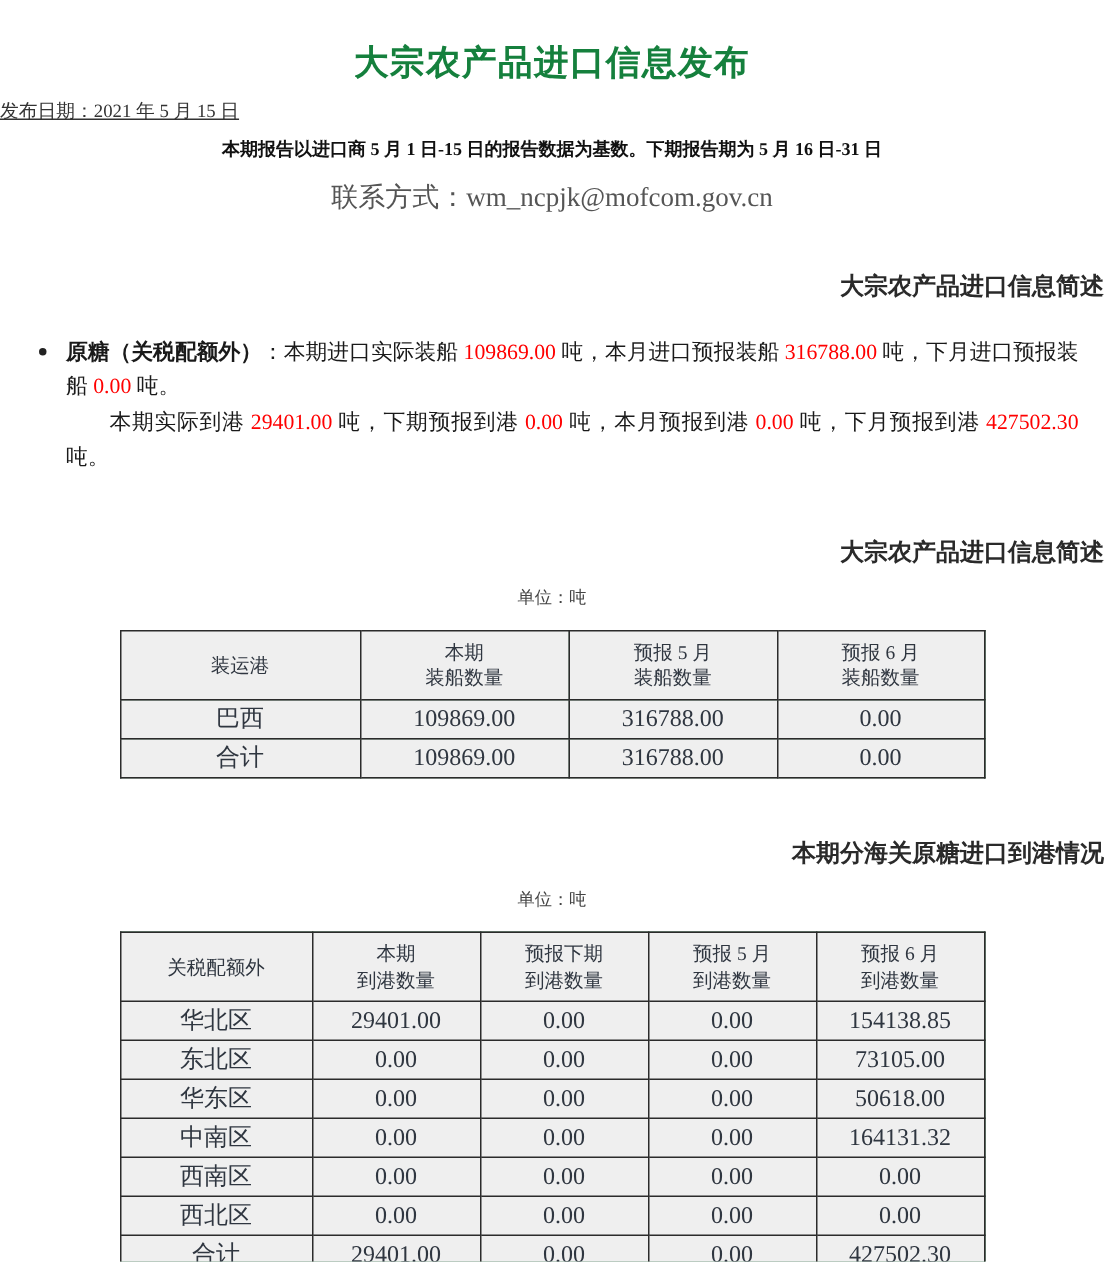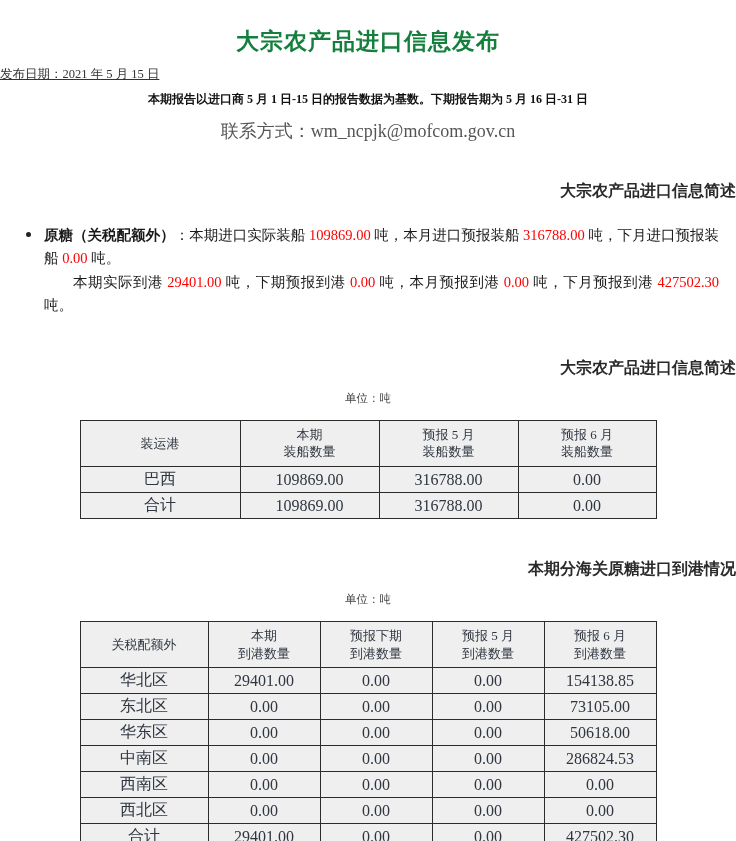--- a/index.html
+++ b/index.html
@@ -273,21 +273,21 @@
             <td>0.00</td>
             <td>0.00</td>
             <td>0.00</td>
             <td>50618.00</td>
           </tr>
           <tr>
             <td>中南区</td>
             <td>0.00</td>
             <td>0.00</td>
             <td>0.00</td>
-            <td>286824.53</td>
+            <td>164131.32</td>
           </tr>
           <tr>
             <td>西南区</td>
             <td>0.00</td>
             <td>0.00</td>
             <td>0.00</td>
             <td>0.00</td>
           </tr>
           <tr>
             <td>西北区</td>

